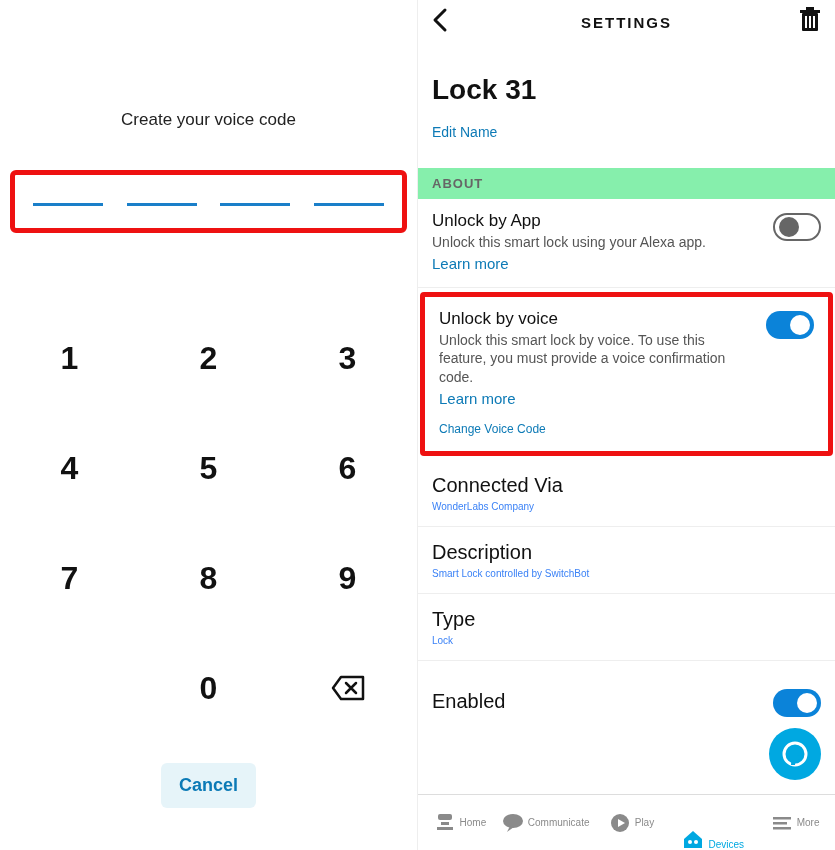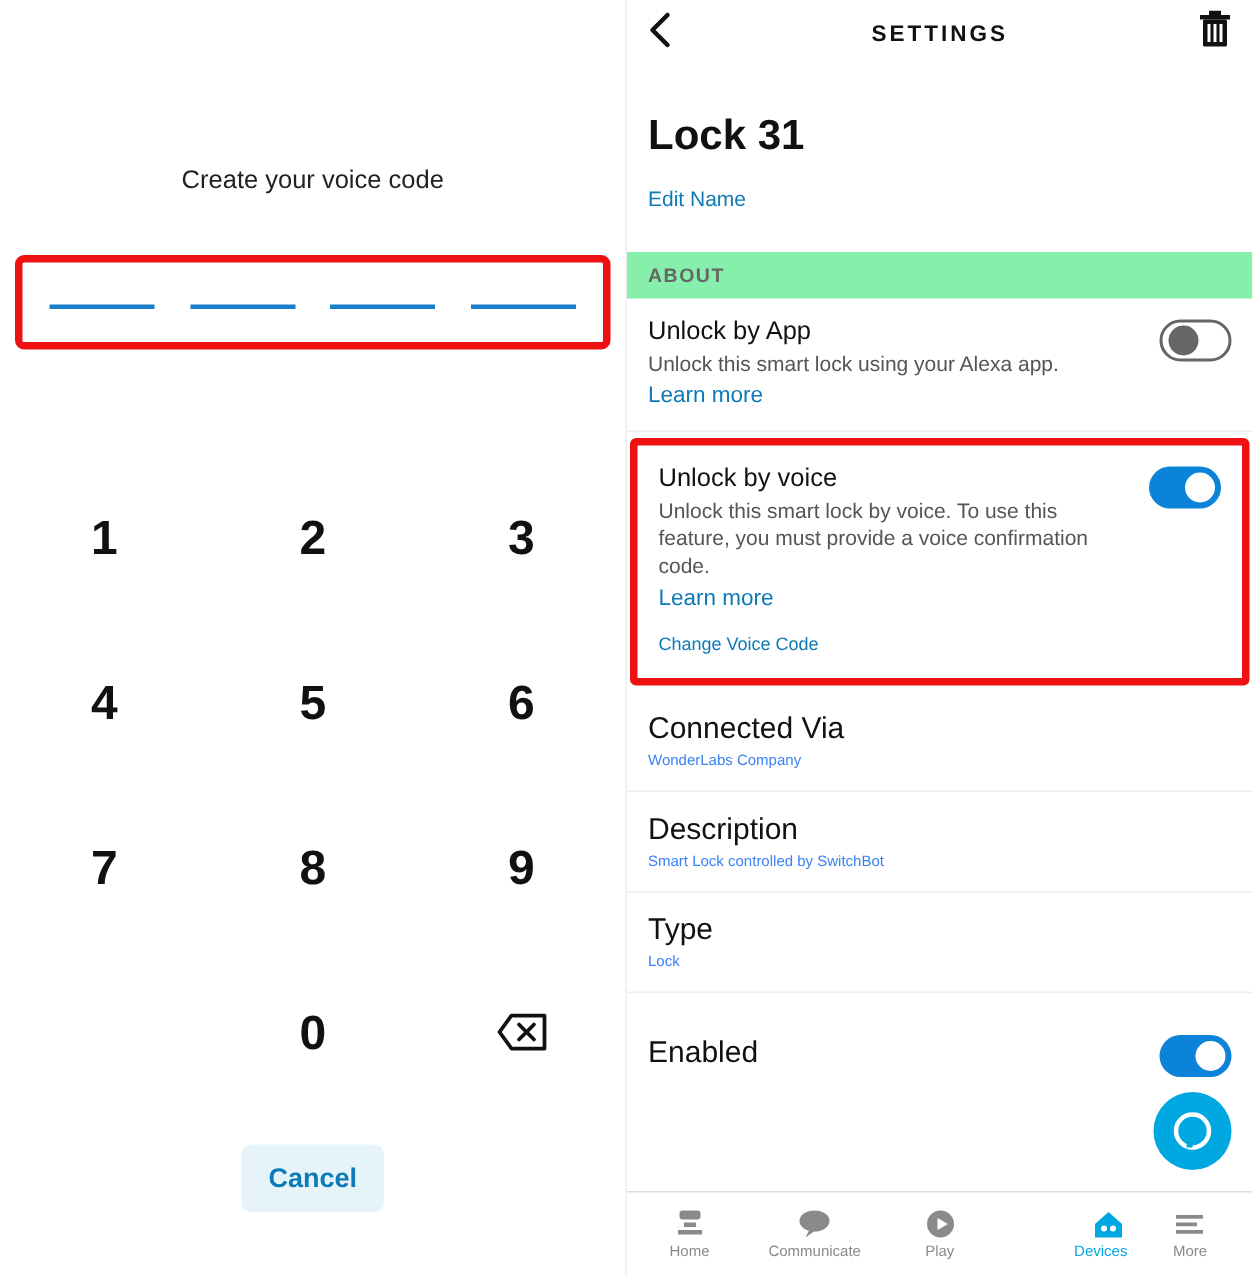--- a/index.html
+++ b/index.html
@@ -44,21 +44,21 @@
   .toggle.on-blue .knob { background:#fff; right:4px; }
   .voice-highlight { border:5px solid #e11; border-radius:4px; margin:4px 2px; }
   .voice-highlight .setting-row { border-bottom:none; }
   .kv-row { padding:14px 14px; border-bottom:1px solid #eee; }
   .kv-title { font-size:20px; font-weight:500; }
   .kv-val { font-size:10px; color:#3b82f6; margin-top:4px; }
   .enabled-row { padding:26px 14px 14px 14px; display:flex; align-items:center; justify-content:space-between; }
   .fab { position:absolute; right:14px; bottom:70px; width:52px; height:52px; border-radius:50%; background:#00a8e1; display:flex; align-items:center; justify-content:center; cursor:pointer; }
   .fab svg { width:30px; height:30px; }
   .tabbar { position:absolute; bottom:0; left:0; right:0; height:56px; display:flex; border-top:1px solid #ddd; background:#fff; }
-  .tab { flex:1; display:flex; flex-direction:column; align-items:center; justify-content:center; gap:2px; cursor:pointer; color:#8a8a8a; }
+  .tab { flex:1; display:flex; align-items:center; justify-content:center; gap:2px; cursor:pointer; color:#8a8a8a; }
   .tab.active { color:#00a8e1;align-items:flex-end; }
   .tab svg { width:26px; height:22px; }
   .tab-label { font-size:10px; }
   .scroll-area { flex:1; overflow:hidden; position:relative; }
 </style>
 </head>
 <body>
 
 <div class="container">
 

